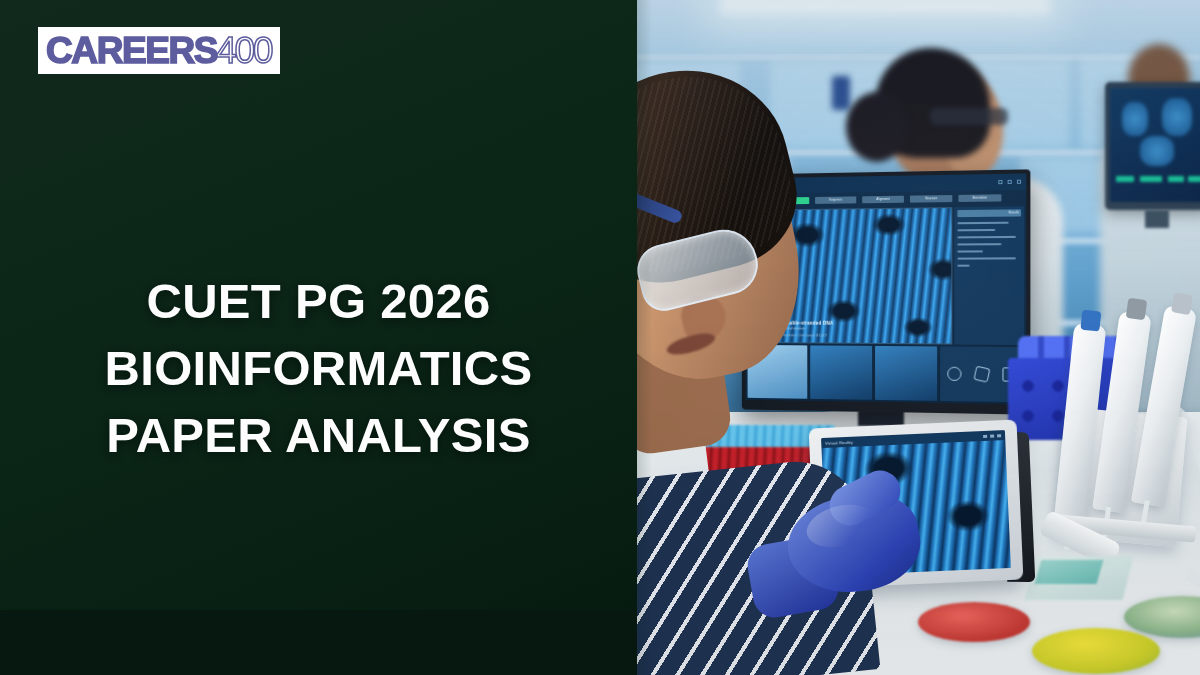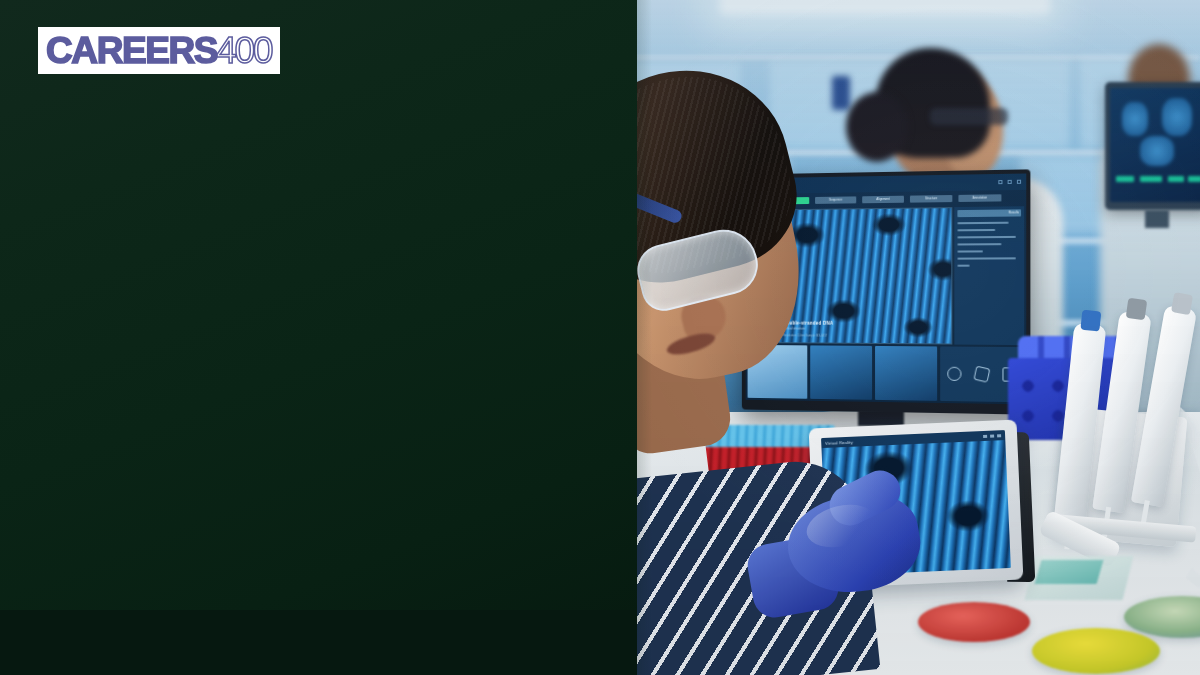--- a/index.html
+++ b/index.html
@@ -726,15 +726,20 @@
   </div>
 
   <div class="panel">
     <div class="panel-band"></div>
 
     <div class="logo">
       <span class="logo-careers">CAREERS</span>
       <span class="logo-360">400</span>
     </div>
 
+    <div class="headline">
+      <span class="ln">CUET PG 2026</span>
+      <span class="ln">BIOINFORMATICS</span>
+      <span class="ln">PAPER ANALYSIS</span>
+    </div>
   </div>
 
 </div>
 
 </body></html>

